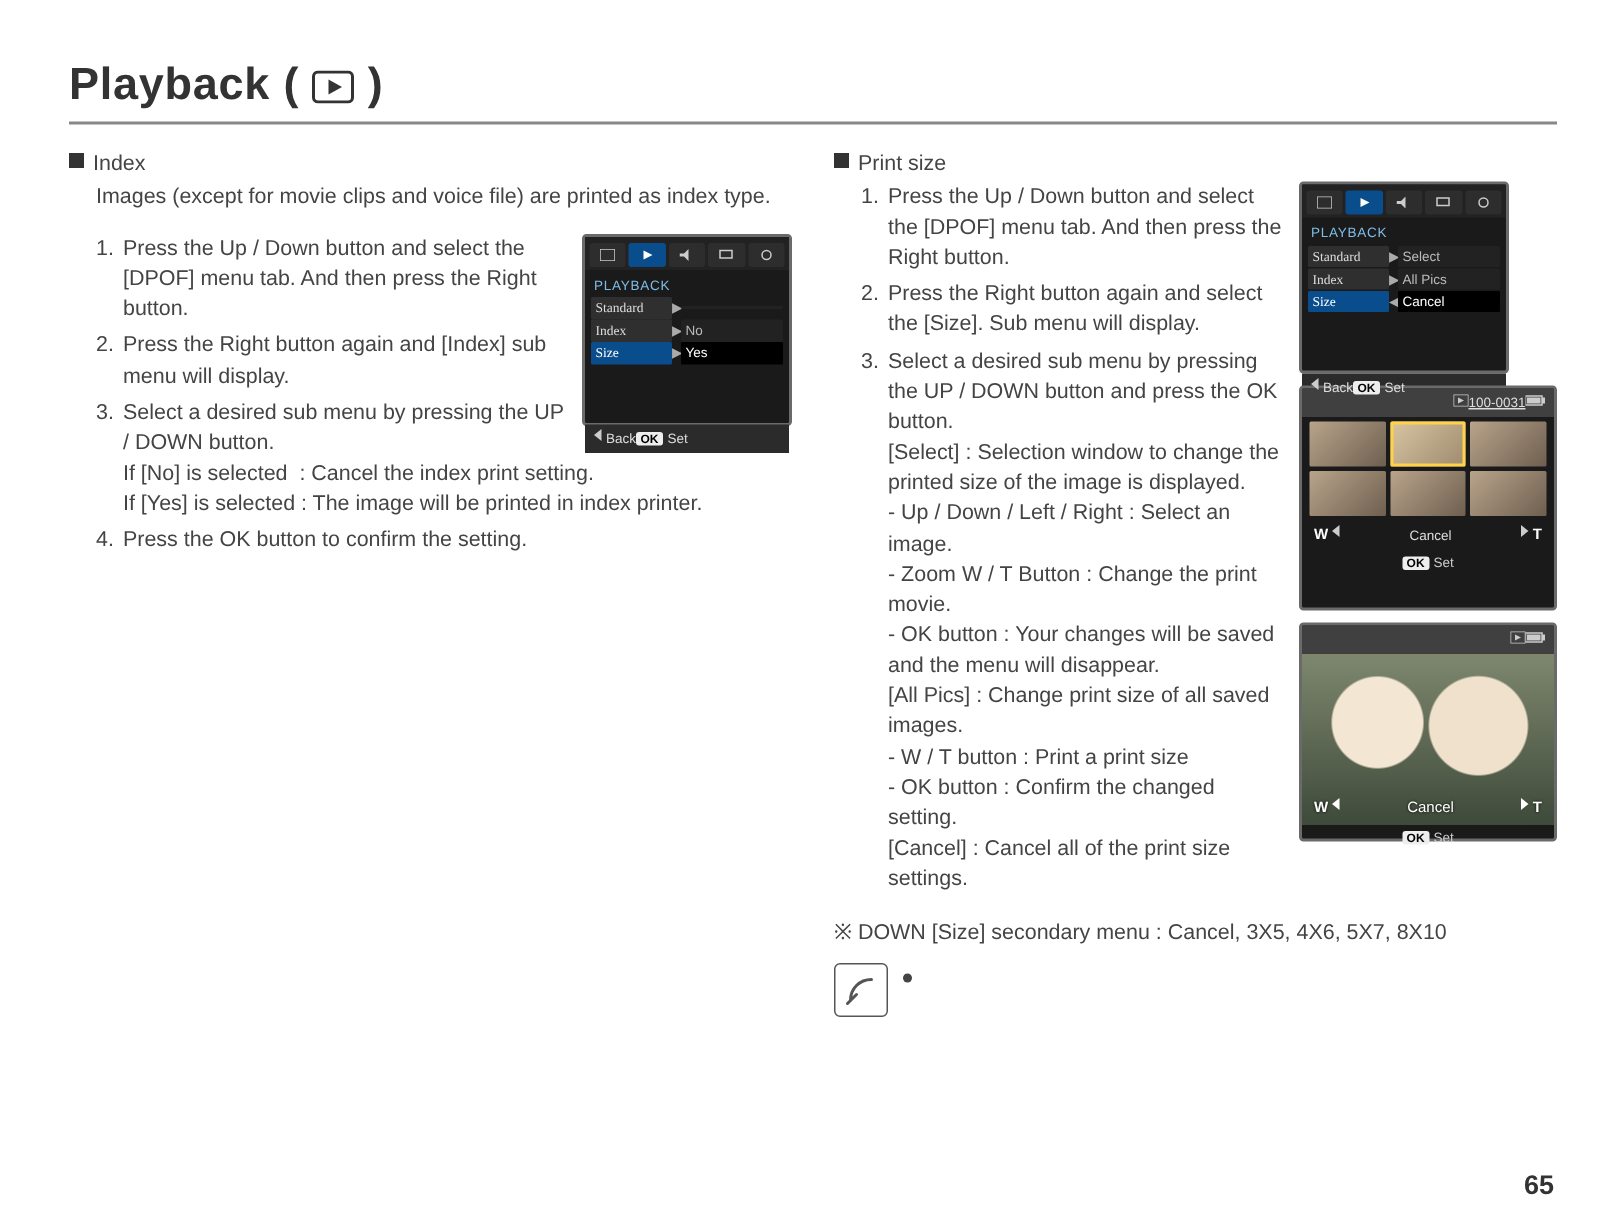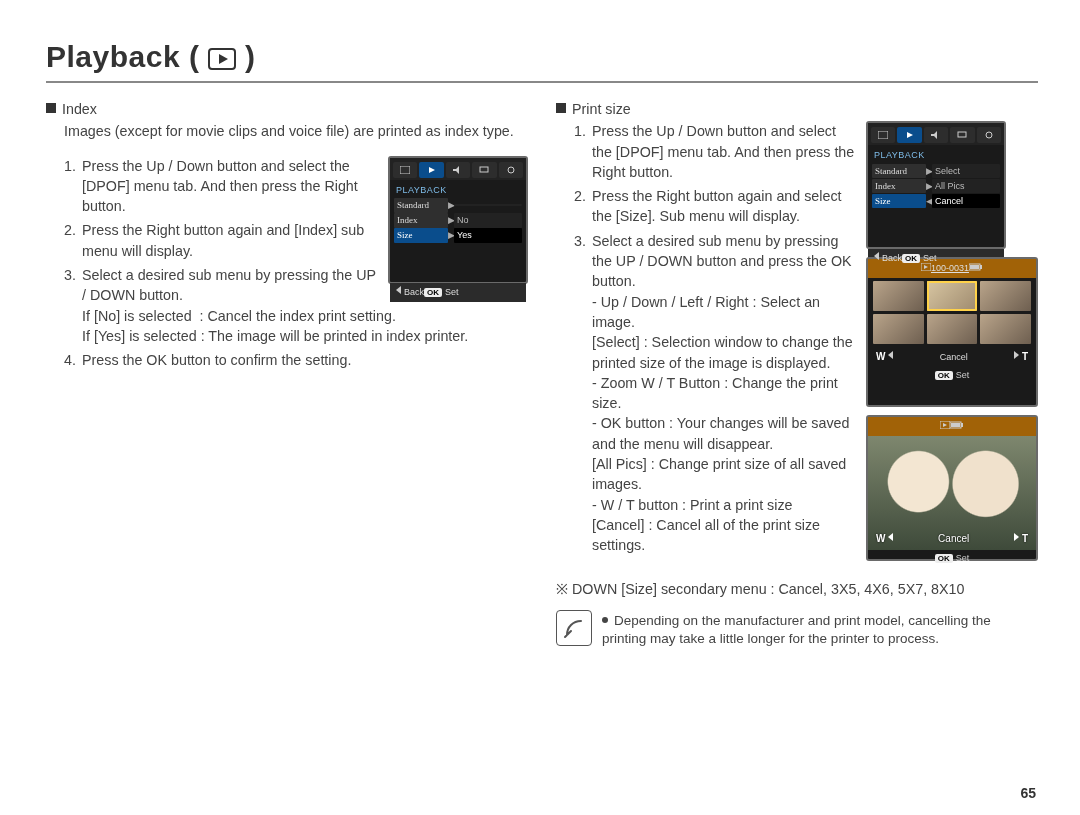--- a/index.html
+++ b/index.html
@@ -14,40 +14,40 @@
   .sect-title .sq{display:inline-block;width:10px;height:10px;background:#333;margin-right:6px;vertical-align:1px;}
   .desc{margin:0 0 14px 18px;}
   .right-wrap{float:right;margin:0 0 6px 10px;}
   .numlist{counter-reset:step;list-style:none;margin:0 0 0 18px;padding:0;}
   .numlist>li{counter-increment:step;margin-bottom:4px;position:relative;padding-left:18px;}
   .numlist>li::before{content:counter(step) ". ";position:absolute;left:0;}
   .note-row{display:flex;align-items:flex-start;gap:10px;margin-top:10px;}
   .note-icon{flex:0 0 34px;height:34px;border:1.6px solid #555;border-radius:4px;display:flex;align-items:center;justify-content:center;}
   .note-text{font-size:13.5px;line-height:1.4;padding-top:2px;}
   .bullet{display:inline-block;width:6px;height:6px;background:#444;border-radius:50%;margin-right:6px;vertical-align:2px;}
-  .pagenum{position:absolute;bottom:14px;right:44px;font-weight:bold;font-size:14px;color:#333;}
+  .pagenum{position:absolute;bottom:14px;right:44px;font-weight:bold;font-size:18px;color:#333;}
   
   .screen{width:172px;background:#1a1a1a;color:#fff;font-size:9.5px;border:2px solid #6a6a6a;border-radius:3px;box-sizing:border-box;padding:0;}
   .screen.small{width:140px;height:128px;}
   .topbar{display:flex;gap:0;padding:4px 2px 2px 2px;background:#222;}
   .topbar .tab{flex:1;height:16px;background:#2d2d2d;margin:0 1px;border-radius:2px;display:flex;align-items:center;justify-content:center;font-size:9px;color:#ccc;}
   .topbar .tab.active{background:#0a4d8c;color:#fff;}
   .menu-label{padding:4px 6px 2px 6px;color:#7fbce8;font-size:9px;letter-spacing:0.5px;}
   .menu-rows{padding:0 4px;}
   .menu-row{display:flex;height:14px;align-items:center;margin-bottom:1px;}
   .menu-row .left{flex:0 0 48px;background:#2f2f2f;padding:1px 3px;color:#ddd;font-size:9px;border-radius:1px;font-family:Liberation Serif, serif;}
   .menu-row .mid{width:6px;text-align:center;color:#aaa;font-size:9px;}
   .menu-row .right{flex:1;background:#222;color:#bbb;padding:1px 3px;font-size:9px;border-radius:1px;}
   .menu-row.sel .left{background:#0a4d8c;color:#fff;}
   .menu-row.sel .right{background:#000000;color:#fff;}
   .filler{height:38px;}
   .botbar{display:flex;align-items:center;background:#2b2b2b;padding:3px 6px;font-size:9px;color:#ddd;margin-top:2px;}
   .botbar .okpill{background:#eee;color:#000;border-radius:2px;padding:0 3px;margin-right:3px;font-weight:bold;font-size:8px;}
   
-  .screen .titlebar{display:flex;justify-content:center;padding:3px 5px;font-size:9px;color:#ddd;background:#a16207;text-decoration:underline;}
+  .screen .titlebar{display:flex;justify-content:flex-end;padding:3px 5px;font-size:9px;color:#ddd;background:#404040;text-decoration:underline;}
   .grid{display:grid;grid-template-columns:repeat(3,1fr);gap:3px;padding:3px 5px;}
   .thumb{height:30px;border-radius:1px;background:linear-gradient(135deg,#b9a48a,#6e5f50);}
   .thumb.sel{outline:2px solid #ffd24a;outline-offset:-2px;background:linear-gradient(135deg,#d8c6a2,#9e8a6e);}
   .wct-row{display:flex;justify-content:space-between;align-items:center;padding:3px 8px;font-size:10px;}
   .wct-row .c{font-size:9px;color:#ddd;}
   .okset{text-align:center;font-size:9px;padding:2px 0 4px 0;color:#ccc;}
   .okset .okpill{background:#eee;color:#000;border-radius:2px;padding:0 3px;margin-right:3px;font-weight:bold;font-size:8px;}
   
   .bigphoto{position:relative;height:114px;overflow:hidden;}
   .bigphoto .img{position:absolute;inset:0;background:
@@ -266,38 +266,39 @@
           </div>
           <div class="okset"><span class="okpill">OK</span><span>Set</span></div>
         </div>
       </div>
 
       <ol class="numlist">
         <li>Press the Up / Down button and select the [DPOF] menu tab. And then press the Right button.</li>
         <li>Press the Right button again and select the [Size]. Sub menu will display.</li>
         <li>
           <span>Select a desired sub menu by pressing the UP / DOWN button and press the OK button.</span>
+          <div>[Select] : Selection window to change the printed size of the image is displayed.</div>
           <div>- Up / Down / Left / Right : Select an image.</div>
-          <div>[Select] : Selection window to change the printed size of the image is displayed.</div>
-          <div>- Zoom W / T Button : Change the print size.</div>
+          <div>- Zoom W / T Button : Change the print movie.</div>
           <div style="white-space:pre-line;">- OK button : Your changes will be saved and the menu will disappear.</div>
           <div>[All Pics] : Change print size of all saved images.</div>
           <div>- W / T button : Print a print size</div>
+          <div>- OK button : Confirm the changed setting.</div>
           <div>[Cancel] : Cancel all of the print size settings.</div>
         </li>
       </ol>
 
       <div class="after-clear"></div>
       <p style="margin:12px 0 0 0;">※ DOWN [Size] secondary menu : Cancel, 3X5, 4X6, 5X7, 8X10</p>
 
       <div class="note-row">
         <div class="note-icon">
           <svg width="22" height="22">
               <path d="M4 18 C4 10 10 4 18 4 M4 18 L8 14 M4 18 L2 20" stroke="#555" stroke-width="2" fill="none" stroke-linecap="round"></path>
             </svg>
         </div>
-        <div class="note-text"><span class="bullet"></span><span>Depending on the manufacturer and print model, cancelling the printing may take a little longer for the printer to process.</span></div>
+        <div class="note-text"><span class="bullet"></span></div>
       </div>
     </div>
   </div>
 
   <div class="pagenum">65</div>
 </div>
 
 </body></html>

